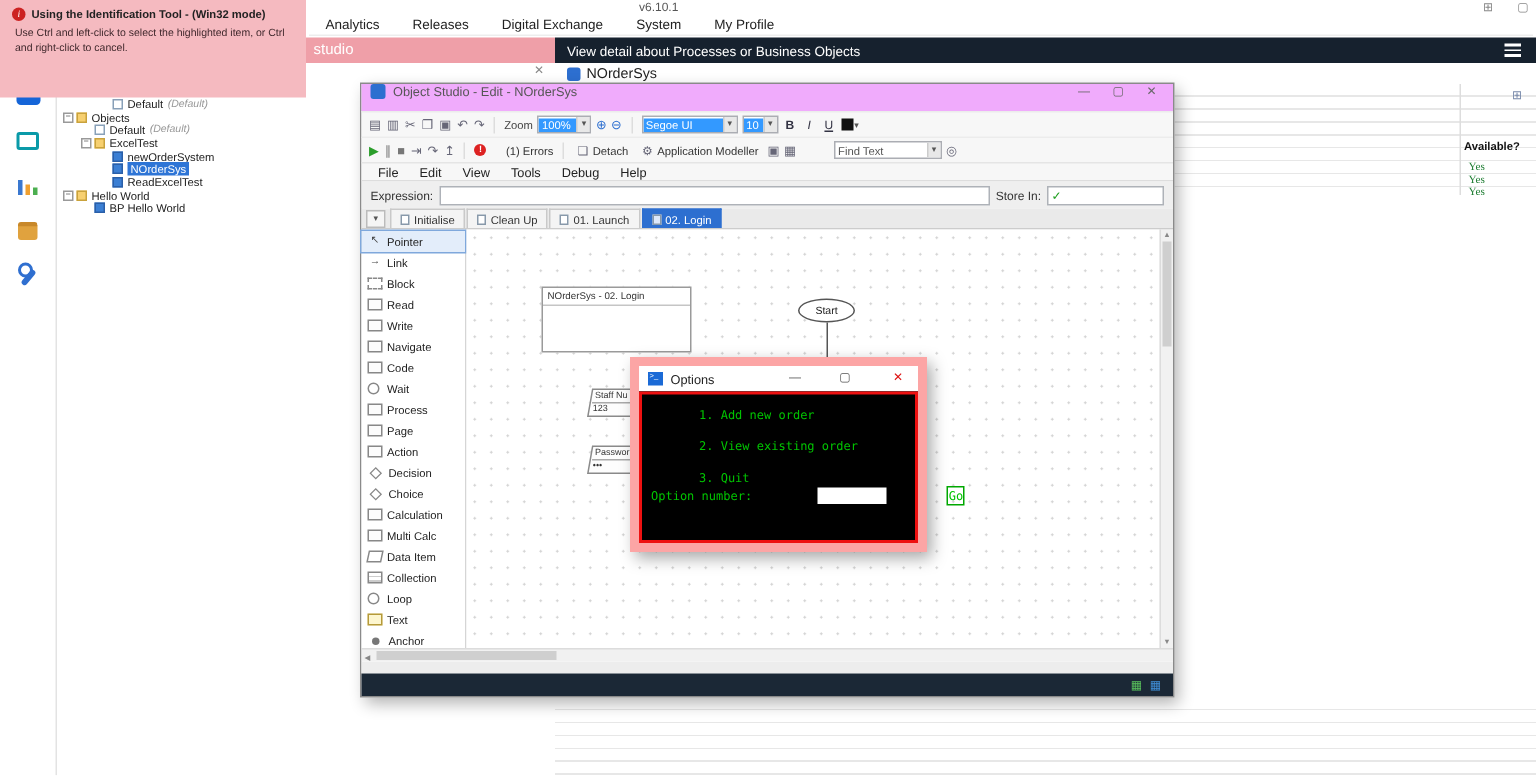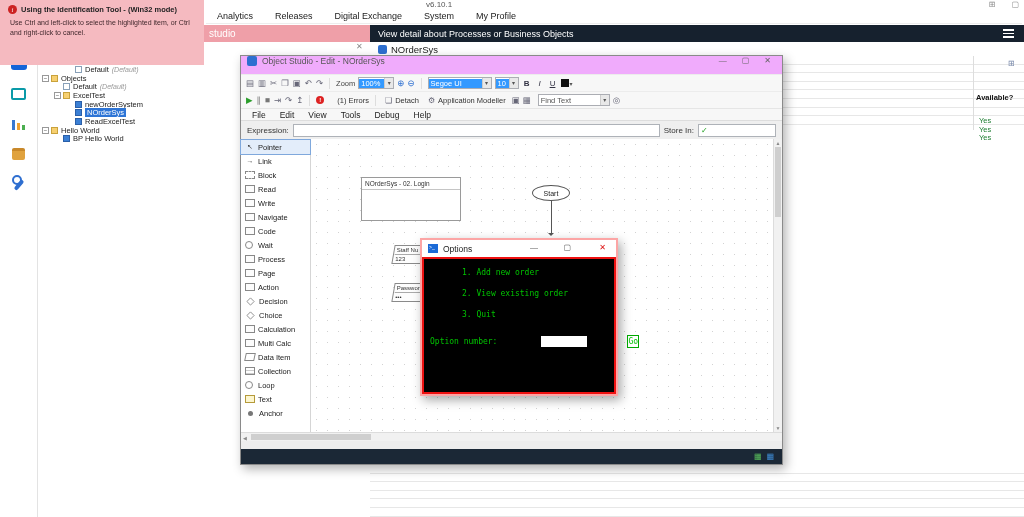--- a/index.html
+++ b/index.html
@@ -20,21 +20,21 @@
   .object-title { position:absolute; left:378px; top:42px; height:14px; display:flex; align-items:center; gap:4px; font-size:9.5px; color:#222; z-index:1; }
   .obj-ico { width:9px; height:9px; background:#2d6fd0; border-radius:2px; }
 
   
   .grid-top { position:absolute; left:370px; top:56px; width:654px; height:74px;
     background:repeating-linear-gradient(to bottom, transparent 0 7.6px, #e7e7e7 7.6px 8.6px); }
   .grid-bottom { position:absolute; left:370px; top:465px; width:654px; height:52px;
     background:repeating-linear-gradient(to bottom, transparent 0 7.6px, #e7e7e7 7.6px 8.6px); }
   .col-divider { position:absolute; left:973px; top:56px; width:1px; height:74px; background:#ddd; }
   .available-header { position:absolute; left:976px; top:93px; font-size:7.5px; font-weight:bold; color:#111; z-index:1; }
-  .available-values { position:absolute; left:979px; top:116px; z-index:1; }
+  .available-values { position:absolute; left:979px; top:106px; z-index:1;font-family:Liberation Serif, serif; }
   .yes-cell { height:8.6px; font-size:7.5px; color:#1e7d32; }
   .mini-grid { position:absolute; left:1008px; top:59px; font-size:8px; color:#7788aa; z-index:1; }
 
   
   .side-strip { position:absolute; left:0; top:0; width:38px; height:517px; background:#fff; border-right:1px solid #e3e3e3; z-index:2; padding-top:54px; display:flex; flex-direction:column; align-items:center; gap:16px; }
   .side-ico { width:16px; height:16px; flex:none; position:relative; }
   .studio-icon { background:#1565d8; border-radius:3px; color:#fff; font-size:9px; text-align:center; line-height:15px; }
   .studio-icon::after { content:"✎"; }
   .control-icon { border:2px solid #0a9aa8; border-radius:2px; height:12px; width:15px; margin-top:2px; }
   .analytics-icon { height:14px;
@@ -78,21 +78,21 @@
   .w34{width:36px;} .w64{width:64px;} .w24{width:24px;} .w70{width:72px;}
   .fmt { font-size:8px; color:#334; width:10px; text-align:center; }
   .fmt.b{font-weight:bold;} .fmt.i{font-style:italic;} .fmt.u{text-decoration:underline;}
   .color-swatch { display:inline-flex; align-items:center; gap:1px; }
   .color-swatch .sw { width:8px; height:8px; background:#111; display:inline-block; }
   .carr2 { font-size:6px; color:#555; }
   .err-badge { display:inline-flex; align-items:center; gap:13px; font-size:7.5px; color:#333; }
   .err-dot { width:8px; height:8px; background:#d22; border-radius:50%; color:#fff; font-size:6px; line-height:8px; text-align:center; font-weight:bold; flex:none; }
   .tb-btn { display:inline-flex; align-items:center; gap:3px; font-size:7.5px; color:#333; padding:1px 3px; }
   .tb-mini-ico { font-size:8px; color:#667; }
-  .ml { margin-left:4px; }
+  .ml { margin-left:22px; }
   .sw-menu { height:13px; background:#f7f7f7; border-top:1px solid #e5e5e5; border-bottom:1px solid #ddd; display:flex; align-items:center; padding-left:4px; flex:none; }
   .menu-item { font-size:8.5px; color:#222; padding:16px 7px; }
   .sw-expr { height:18px; background:#efefef; display:flex; align-items:center; padding:0 6px; gap:4px; flex:none; }
   .expr-label, .store-label { font-size:8px; color:#333; white-space:nowrap; }
   .fld { border:1px solid #aeb2b8; background:#fff; height:13px; }
   .expr-fld { flex:1; }
   .store-fld { width:78px; display:flex; align-items:center; padding-left:2px; flex:none; }
   .check { color:#1d9e1d; font-size:8px; }
   .sw-tabs { height:14px; background:#eaeaea; border-bottom:1px solid #ccc; display:flex; align-items:flex-end; padding-left:3px; flex:none; }
   .tab-dd { width:13px; height:12px; border:1px solid #bbb; background:#f5f5f5; font-size:6px; text-align:center; line-height:11px; color:#555; margin-right:3px; margin-bottom:0; }
@@ -129,31 +129,31 @@
   .v-thumb { position:absolute; top:8px; left:1px; width:6px; height:70px; background:#cfcfcf; }
   .vs-bottom { position:absolute; bottom:1px; left:0; right:0; }
   .h-scroll { height:9px; background:#f1f1f1; border-top:1px solid #dcdcdc; position:relative; font-size:5px; color:#888; flex:none; }
   .hs-left { position:absolute; left:2px; top:1.5px; }
   .h-thumb { position:absolute; left:10px; top:1px; width:120px; height:6px; background:#cfcfcf; }
   .sw-filler { height:8px; background:#ededed; flex:none; }
   .sw-status { height:15px; background:#1b2836; flex:none; display:flex; align-items:center; justify-content:flex-end; gap:5px; padding-right:8px; }
   .st-ico { font-size:8px; } .st-ico.g { color:#59c15c; } .st-ico.b { color:#3f8fd9; }
 
   
-  .options-window { position:absolute; left:420px; top:238px; width:198px; height:158px; z-index:20; border:2px solid #fca5a5; background:#000; box-shadow:3px 4px 10px rgba(0,0,0,.35); }
+  .options-window { position:absolute; left:420px; top:238px; width:198px; height:130px; z-index:20; border:6px solid #fca5a5; background:#000; box-shadow:3px 4px 10px rgba(0,0,0,.35); }
   .ow-title { height:17px; background:#fff; display:flex; align-items:center; padding:0 6px; position:relative; }
   .ow-ico { width:10px; height:9px; background:#1b6ad6; margin-right:5px; position:relative; flex:none; }
   .ow-ico::after { content:">_"; color:#fff; font-size:5px; position:absolute; left:1px; top:0; }
   .ow-title-text { font-size:8.5px; color:#222; }
   .ow-btn { position:absolute; top:3px; font-size:8px; color:#555; }
   .ow-btn.min { right:78px; } .ow-btn.max { right:45px; } .ow-btn.close { right:10px; color:#d11; }
   .ow-body { position:absolute; left:0; right:0; top:17px; bottom:0; background:#000; border:2px solid #e11; }
   .console-lines { padding-top:9px; font-family:"DejaVu Sans Mono", monospace; }
   .con-line { font-size:8px; color:#00c400; margin:0 0 10px 38px; height:11px; white-space:nowrap; }
-  .prompt-row { position:absolute; left:6px; right:6px; top:76px; display:flex; align-items:center; font-family:"DejaVu Sans Mono", monospace;gap:40px; }
+  .prompt-row { position:absolute; left:6px; right:6px; top:61px; display:flex; align-items:center; font-family:"DejaVu Sans Mono", monospace;gap:40px; }
   .prompt-label { font-size:8px; color:#00c400; flex:none; }
   .prompt-input { width:46px; height:11px; background:#fff; border:none; margin-left:4px; font-size:8px; padding:0 2px; font-family:"DejaVu Sans Mono", monospace; }
   .go-btn { margin-left:auto; width:64px; height:13px; border:1px solid #00a800; color:#00c400; font-size:8px; line-height:12px; }
 
   
   .id-tooltip { position:absolute; left:0; top:0; width:204px; height:65px; background:#f5bac0; z-index:30; padding:5px 8px 0 8px; }
   .tt-title { display:flex; align-items:center; gap:4px; }
   .info-ico { width:9px; height:9px; background:#c22; color:#fff; border-radius:50%; font-size:6.5px; line-height:9px; text-align:center; font-family:"Liberation Serif", serif; font-style:italic; flex:none; }
   .tt-title b { font-size:7.5px; color:#222; }
   .tt-body { font-size:7px; color:#40282c; margin-top:4px; line-height:1.45; padding-left:2px; }
@@ -347,20 +347,41 @@
         <span class="menu-item">Help</span>
       </div>
     <div class="sw-expr">
       <span class="expr-label">Expression:</span>
       <span class="fld expr-fld"></span>
       <span class="store-label">Store In:</span>
       <span class="fld store-fld">
           <span class="check">✓</span>
         </span>
     </div>
+    <div class="sw-tabs">
+      <span class="tab-dd">▾</span>
+      <span class="ptabs">
+          <div class="ptab">
+            <span class="ptab-ico"></span>
+            <span>Initialise</span>
+          </div>
+          <div class="ptab">
+            <span class="ptab-ico"></span>
+            <span>Clean Up</span>
+          </div>
+          <div class="ptab">
+            <span class="ptab-ico"></span>
+            <span>01. Launch</span>
+          </div>
+          <div class="ptab selected">
+            <span class="ptab-ico"></span>
+            <span>02. Login</span>
+          </div>
+        </span>
+    </div>
     <div class="sw-main">
       <div class="tool-palette">
           <div class="tool-row selected">
             <span class="tool-ico cursor">↖</span>
             <span class="tool-label">Pointer</span>
           </div>
           <div class="tool-row">
             <span class="tool-ico link">→</span>
             <span class="tool-label">Link</span>
           </div>

